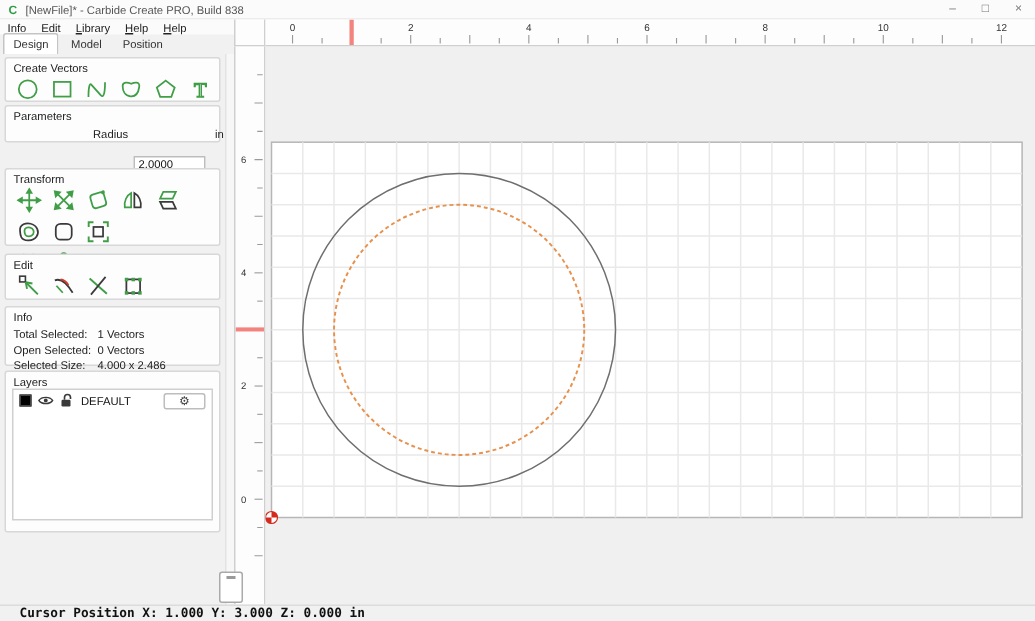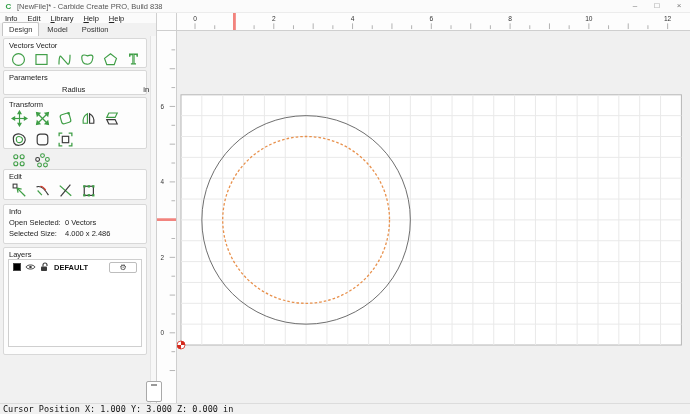--- a/index.html
+++ b/index.html
@@ -27,58 +27,58 @@
   
   #left-panel { position:absolute; left:0; top:36px; width:150px; height:367px; background:#f1f1f1; }
   .card { position:absolute; left:3px; width:144px; background:#fdfdfd; border:1px solid #d8d8d8; border-radius:2px; }
   .card-title { font-size:7.5px; color:#222; padding:2px 0 0 5px; }
   .tool-row { display:flex; align-items:center; padding:1px 0 3px 5px; }
   .tool-btn { width:20px; height:17px; display:flex; align-items:center; justify-content:center; margin-right:3px; }
   .tool-btn svg { display:block; }
 
   #card-create { top:2px; height:30px; }
   #card-params { top:34px; height:25px; }
-  #card-transform { top:61px; height:52px; }
+  #card-transform { top:76px; height:52px; }
   #card-edit { top:133px; height:31px; }
   #card-info { top:168px; height:40px; }
   #card-layers { top:211px; height:108px; }
 
   
   .param-row { display:flex; align-items:center; height:13px; margin-top:1px; }
   .param-label { font-size:7.5px; color:#222; margin-left:58px; }
   .param-input { width:48px; height:11px; margin-left:4px; background:#fff; border:1px solid #bdbdbd; font-size:7.5px; font-family:"Liberation Sans",sans-serif; padding:0 2px; color:#111;margin-top:39px; }
   .param-unit { font-size:7.5px; color:#222; margin-left:6px; }
 
   
   .info-row { display:flex; font-size:7.5px; color:#222; padding:0 0 1.5px 5px; }
   .info-label { width:56px; }
   .info-value { }
 
   
   #layers-list { position:absolute; left:4px; top:11px; width:134px; height:88px; background:#ffffff; border:1px solid #cfcfcf; }
   .layer-row { display:flex; align-items:center; height:14px; padding-left:4px; }
   .layer-swatch { width:8px; height:8px; background:#000; border:1px solid #444; }
   .layer-icon { margin-left:4px; display:flex; align-items:center; }
-  .layer-name { font-size:7.5px; font-weight:bold; color:#111; margin-left:5px; }
+  .layer-name { font-size:7.5px; font-weight:normal; color:#111; margin-left:5px; }
   .layer-gear-btn { margin-left:auto; margin-right:4px; width:28px; height:11px; background:#fff; border:1px solid #bdbdbd; border-radius:2px; text-align:center; font-size:8px; line-height:10px; color:#444; }
 
   
   #panel-scrollbar { position:absolute; left:150px; top:36px; width:6px; height:367px; background:#f7f7f7; border-left:1px solid #e3e3e3; }
   #corner-widget { position:absolute; left:146px; top:381px; width:16px; height:21px; background:#ffffff; border:1px solid #a9a9a9; border-radius:2px; z-index:5; }
   #corner-widget .dash { width:6px; height:2px; background:#9a9a9a; margin:2px auto 0 auto; }
 
   
   #ruler-corner { position:absolute; left:156px; top:13px; width:21px; height:18px; background:#fdfdfd; border-left:1px solid #cfcfcf; border-right:1px solid #cfcfcf; border-bottom:1px solid #cfcfcf; }
   #top-ruler { position:absolute; left:177px; top:13px; width:513px; height:18px; background:#fdfdfd; border-bottom:1px solid #cfcfcf; }
   #left-ruler { position:absolute; left:156px; top:31px; width:21px; height:372px; background:#fdfdfd; border-left:1px solid #cfcfcf; border-right:1px solid #cfcfcf; }
   #viewport { position:absolute; left:177px; top:31px; width:513px; height:372px; background:#f0f0f0; }
 
   
   #statusbar { position:absolute; left:0; top:403px; width:690px; height:11px; background:#f1f1f1; border-top:1px solid #dcdcdc; display:flex; align-items:center; }
-  #status-text { font-family:"DejaVu Sans Mono", monospace; font-size:8.5px; color:#111; margin-left:3px; white-space:pre; }
+  #status-text { font-family:"DejaVu Sans Mono", monospace; font-size:8.5px; color:#111; margin-left:13px; white-space:pre;font-weight:bold; }
 </style>
 </head>
 <body>
 
 <div id="root">
 
   <div id="titlebar">
     <div id="logo">C</div>
     <div id="title-text">[NewFile]* - Carbide Create PRO, Build 838</div>
     <div id="win-controls">
@@ -98,21 +98,21 @@
 
   <div id="tabs">
     <div class="tab active">Design</div>
     <div class="tab">Model</div>
     <div class="tab">Position</div>
   </div>
 
   <div id="left-panel">
 
     <div class="card" id="card-create">
-      <div class="card-title">Vectors Vector</div>
+      <div class="card-title">Create Vectors</div>
       <div class="tool-row">
         <div class="tool-btn">
           <svg width="17" height="17" viewBox="0 0 16 16">
               <circle cx="8" cy="8" r="5.6" fill="none" stroke="#3f9e46" stroke-width="1.1"></circle>
             </svg>
         </div>
         <div class="tool-btn">
           <svg width="17" height="17" viewBox="0 0 16 16">
               <rect x="2.8" y="3.4" width="10.4" height="9.2" fill="none" stroke="#3f9e46" stroke-width="1.1"></rect>
             </svg>
@@ -283,20 +283,24 @@
                 <rect x="7.2" y="3" width="2.2" height="2.2"></rect>
                 <rect x="7.2" y="11.4" width="2.2" height="2.2"></rect>
               </g>
             </svg>
         </div>
       </div>
     </div>
 
     <div class="card" id="card-info">
       <div class="card-title" style="padding-bottom:2px;">Info</div>
+      <div class="info-row">
+        <div class="info-label">Total Selected:</div>
+        <div class="info-value">1 Vectors</div>
+      </div>
       <div class="info-row">
         <div class="info-label">Open Selected:</div>
         <div class="info-value">0 Vectors</div>
       </div>
       <div class="info-row">
         <div class="info-label">Selected Size:</div>
         <div class="info-value">4.000 x 2.486</div>
       </div>
     </div>
 

